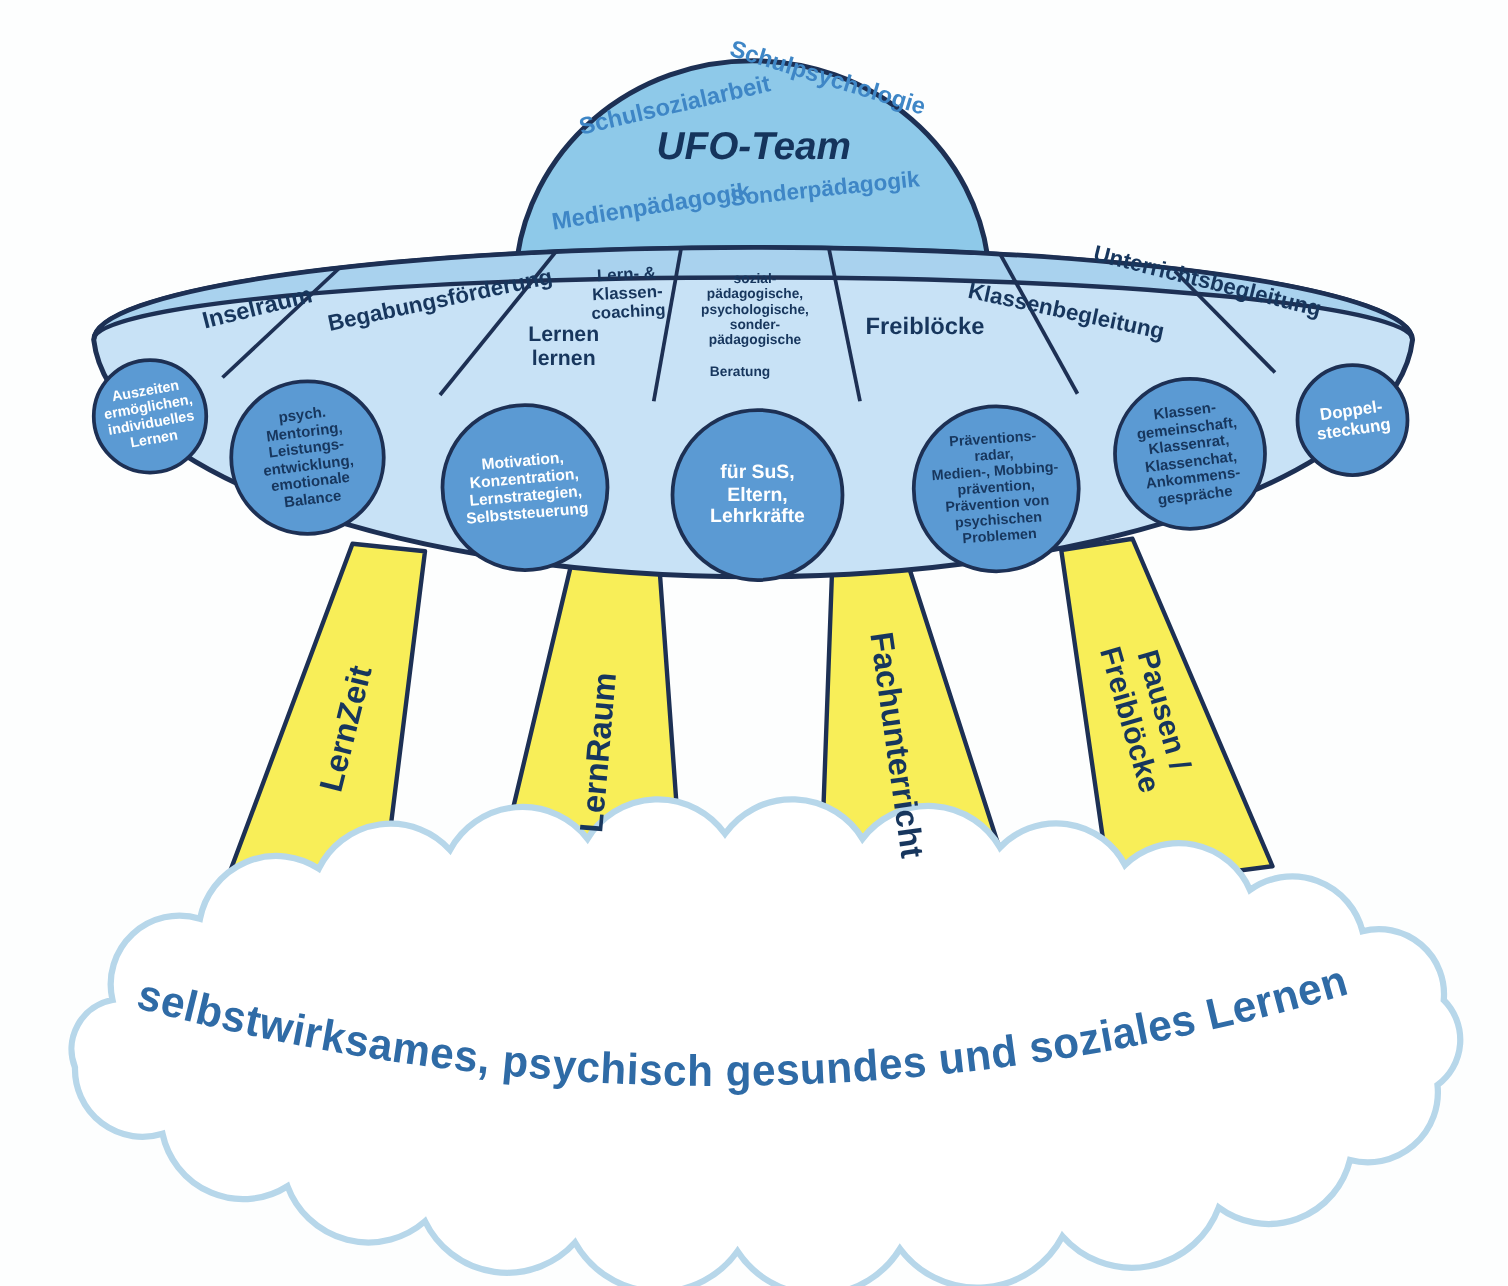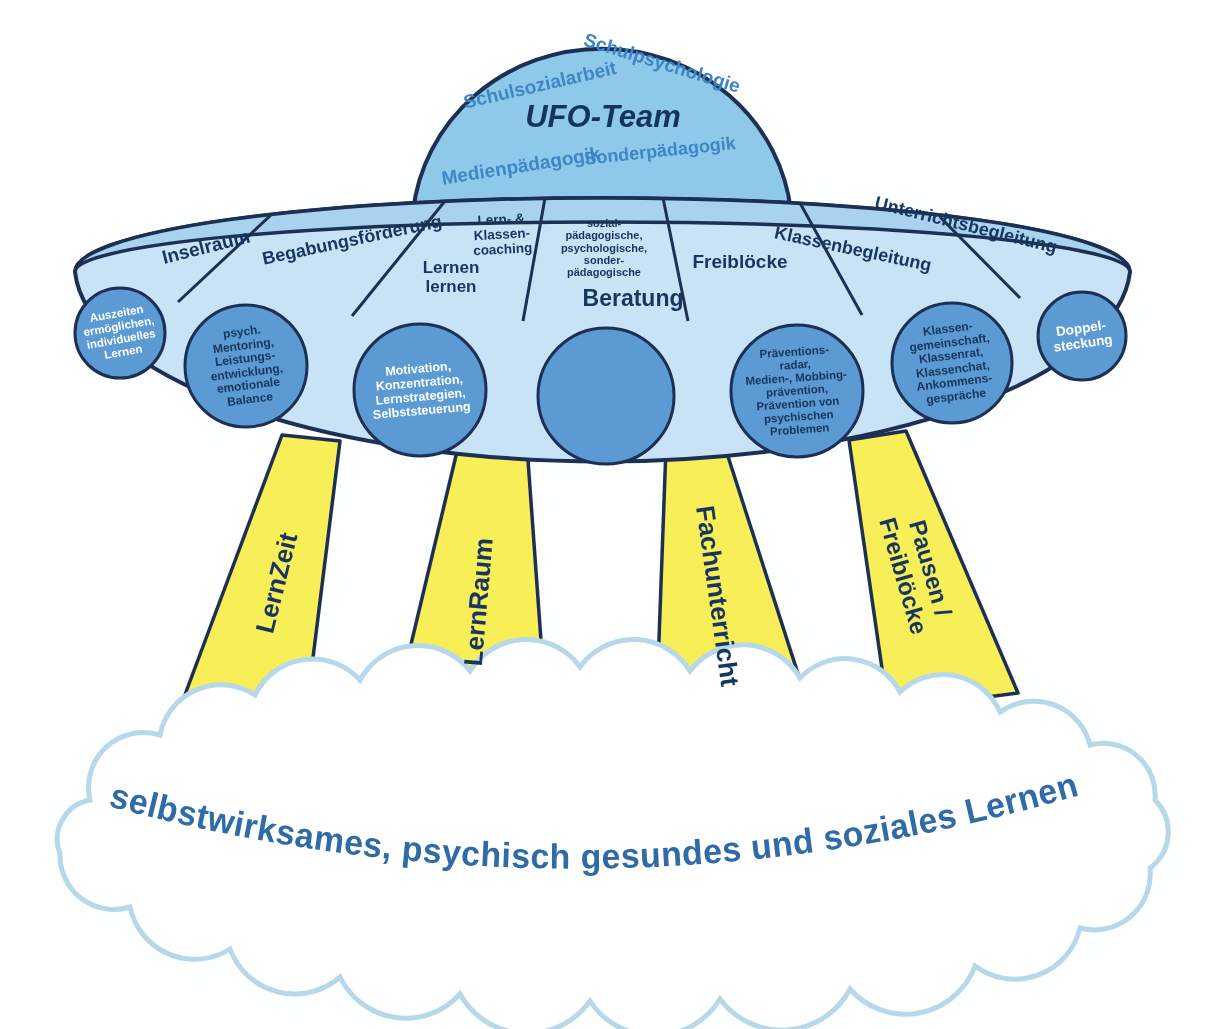--- a/index.html
+++ b/index.html
@@ -104,39 +104,42 @@
   <div class="lbl" style="left:502px;top:235px;font-size:13.5px;line-height:1.1;transform:translate(-50%,-50%) rotate(-3deg);">Lern- &amp;
 Klassen-
 coaching</div>
   <div class="lbl" style="left:451px;top:277px;font-size:17px;transform:translate(-50%,-50%);">Lernen
 lernen</div>
   <div class="lbl" style="left:604px;top:248px;font-size:11px;line-height:1.12;transform:translate(-50%,-50%);">sozial-
 pädagogische,
 psychologische,
 sonder-
 pädagogische</div>
-  <div class="lbl nowrap" style="left:633px;top:298px;font-size:23px;transform:translate(-50%,-50%);">Beratung</div>
+  <div class="lbl nowrap" style="left:592px;top:298px;font-size:11px;transform:translate(-50%,-50%);">Beratung</div>
   <div class="lbl nowrap" style="left:740px;top:262px;font-size:19px;transform:translate(-50%,-50%);">Freiblöcke</div>
   <div class="lbl nowrap" style="left:853px;top:249px;font-size:18px;transform:translate(-50%,-50%) rotate(12deg);">Klassenbegleitung</div>
   <div class="lbl nowrap" style="left:966px;top:225px;font-size:18px;transform:translate(-50%,-50%) rotate(14deg);">Unterrichtsbegleitung</div>
 
   <div class="lbl white" style="left:120px;top:333px;width:100px;font-size:11.5px;transform:translate(-50%,-50%) rotate(-10deg);">Auszeiten
 ermöglichen,
 individuelles
 Lernen</div>
   <div class="lbl" style="left:246px;top:366px;width:120px;font-size:12px;transform:translate(-50%,-50%) rotate(-7deg);">psych.
 Mentoring,
 Leistungs-
 entwicklung,
 emotionale
 Balance</div>
   <div class="lbl white" style="left:420px;top:390px;width:135px;font-size:12.5px;transform:translate(-50%,-50%) rotate(-5deg);">Motivation,
 Konzentration,
 Lernstrategien,
 Selbststeuerung</div>
+  <div class="lbl white" style="left:606px;top:396px;width:140px;font-size:15.5px;transform:translate(-50%,-50%);">für SuS,
+Eltern,
+Lehrkräfte</div>
   <div class="lbl" style="left:797px;top:391px;width:135px;font-size:11.5px;transform:translate(-50%,-50%) rotate(-4deg);">Präventions-
 radar,
 Medien-, Mobbing-
 prävention,
 Prävention von
 psychischen
 Problemen</div>
   <div class="lbl" style="left:952px;top:363px;width:125px;font-size:12px;transform:translate(-50%,-50%) rotate(-7deg);">Klassen-
 gemeinschaft,
 Klassenrat,

